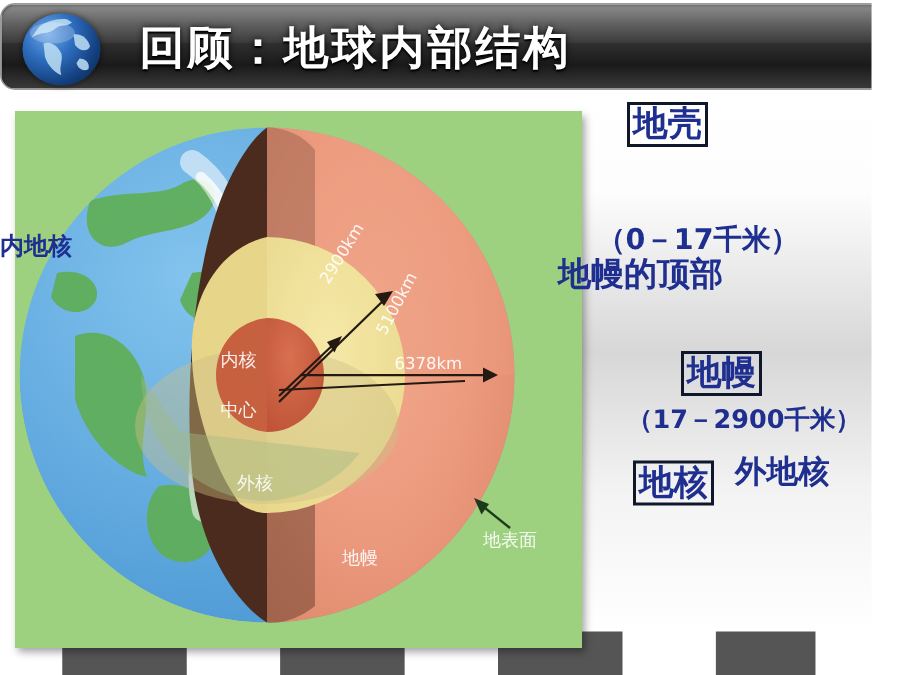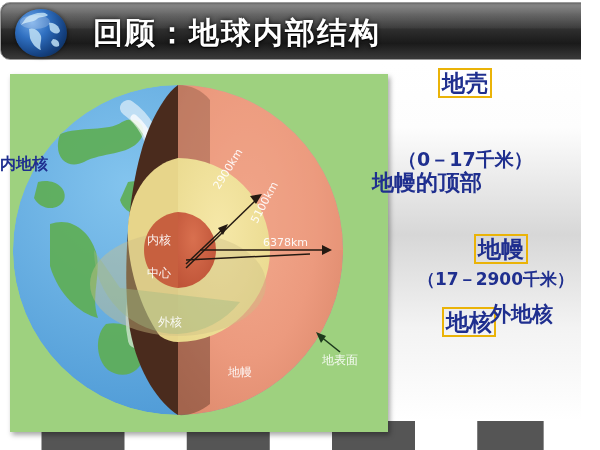--- a/index.html
+++ b/index.html
@@ -31,21 +31,21 @@
      background:linear-gradient(90deg,rgba(0,0,0,.16),rgba(0,0,0,0));}
 
   
   .picture{position:absolute;left:10px;top:74px;width:378px;height:358px;
      background:#9ed17f;box-shadow:2px 3px 5px rgba(0,0,0,.35);overflow:hidden;}
   .picture svg{display:block;}
 
   
   .ann{position:absolute;color:#1f2f8f;font-weight:bold;white-space:nowrap;
        font-family:"DejaVu Sans","Liberation Sans",sans-serif;}
-  .boxed{border:2px solid #eab308;padding:0 2px;margin-left:20px;}
+  .boxed{border:2px solid #0f172a;padding:0 2px;}
 
   #lbl-crust{left:418px;top:68px;font-size:23px;line-height:26px;}
   #lbl-crust-range{left:398px;top:104px;font-size:19px;margin-top:43px;}
   #lbl-mantle-top{left:372px;top:168px;font-size:22px;font-family:Liberation Serif, serif;}
   #lbl-mantle{left:454px;top:234px;font-size:23px;line-height:26px;}
   #lbl-mantle-range{left:418px;top:268px;font-size:17px;}
   #lbl-core{left:422px;top:307px;font-size:23px;line-height:26px;}
   #lbl-outer-core{left:490px;top:300px;font-size:21px;}
   #lbl-inner-core{left":0;left:490px;top:337px;font-size:21px;}
   #lbl-core-range{left:395px;top:370px;font-size:19px;}

